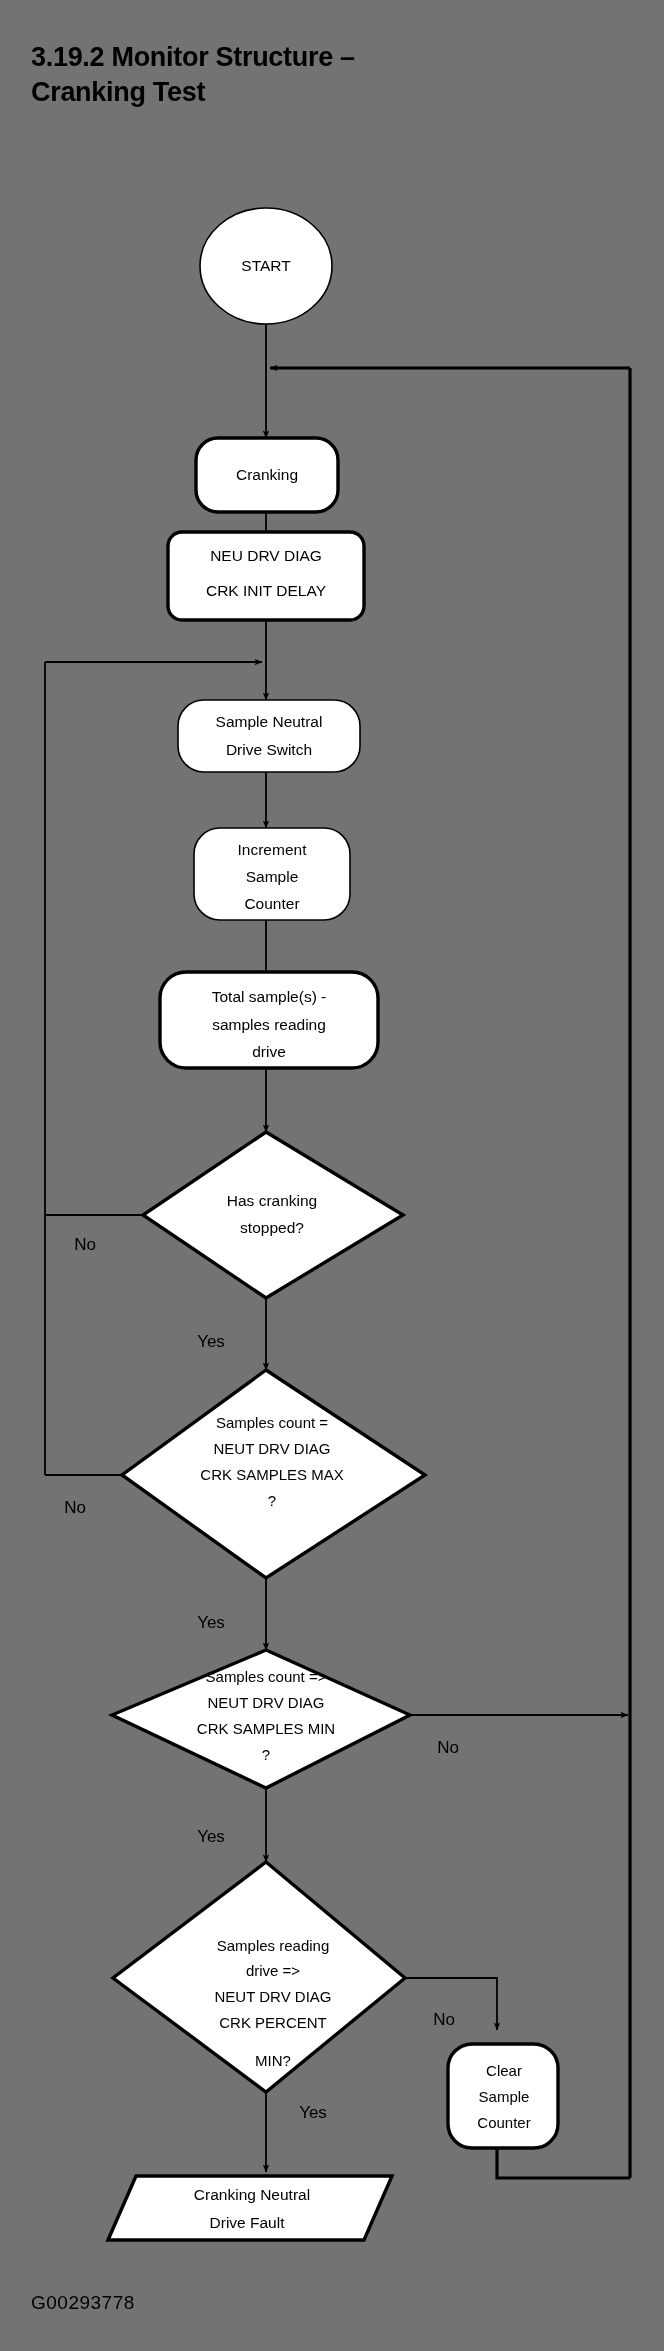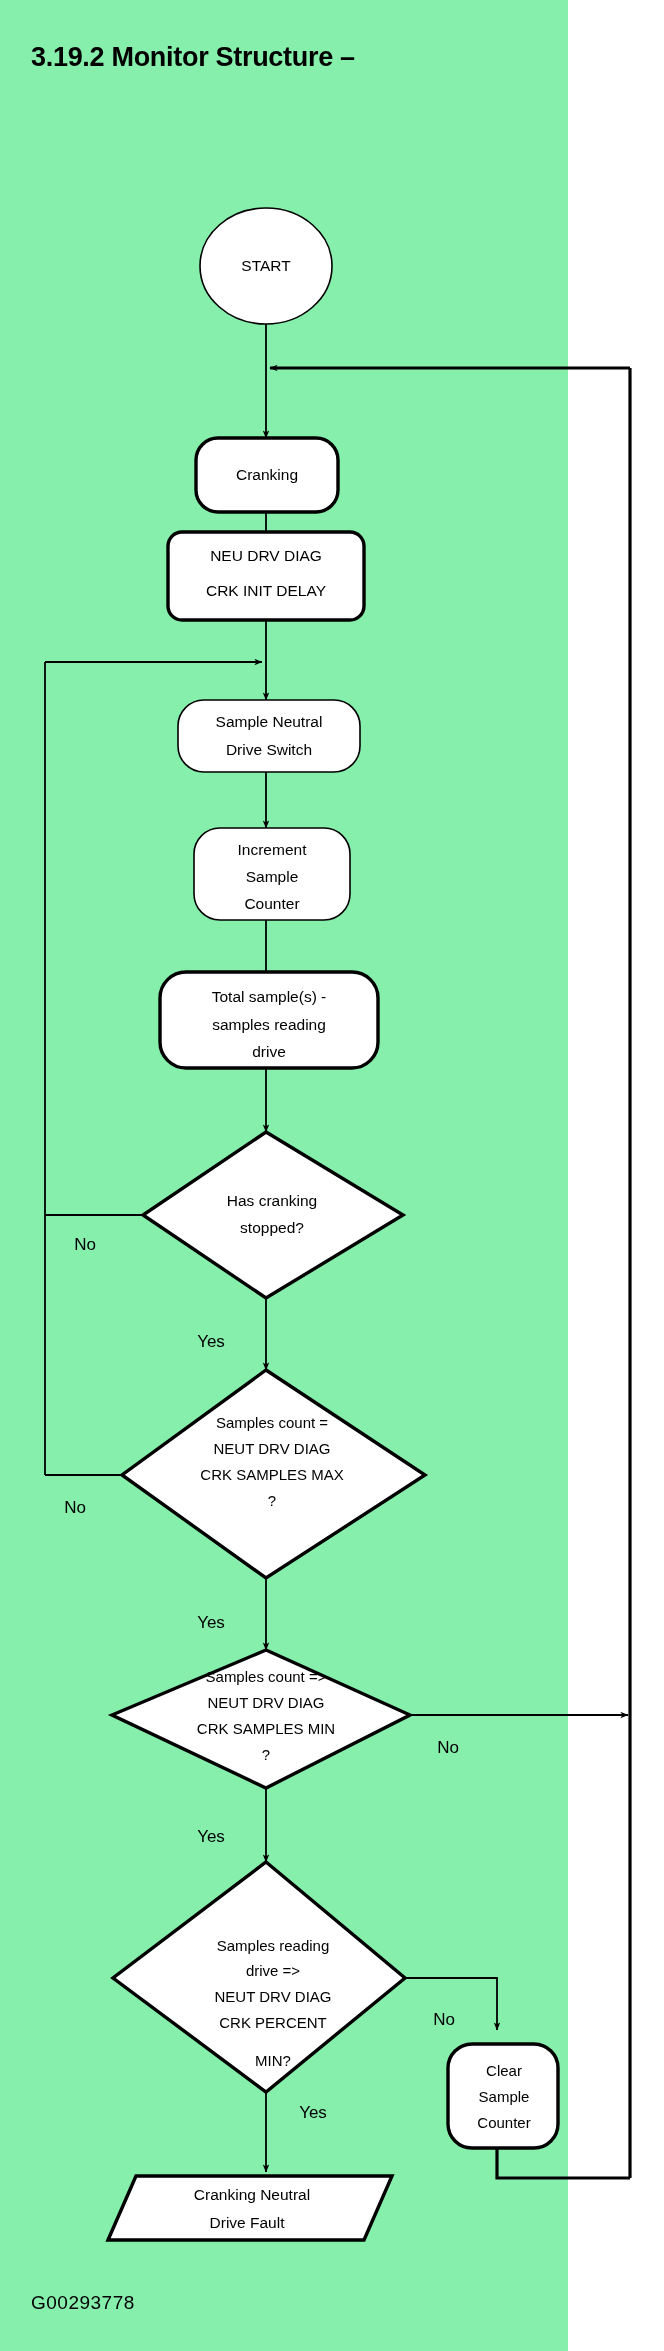--- a/index.html
+++ b/index.html
@@ -1,37 +1,38 @@
 <!DOCTYPE html>
 <html><head>
 <meta charset="utf-8">
 <style>
   html,body{margin:0;padding:0;background:#ffffff;}
   body{width:664px;height:2351px;font-family:"Liberation Sans",sans-serif;color:#000;position:relative;overflow:hidden;}
-  #page{position:relative;width:568px;height:2351px;background:#86efac;}
+  #page{position:relative;width:664px;height:2351px;background:#737373;}
   #title{position:absolute;left:31px;top:40px;width:420px;font-weight:bold;font-size:27px;line-height:1.28;letter-spacing:-0.3px;color:#000;}
   #title .l2{display:block;}
   #figcode{position:absolute;left:31px;top:2268px;font-size:19px;letter-spacing:0.5px;color:#000;margin-top:24px;}
   svg{position:absolute;left:0;top:0;}
   .shp{fill:#ffffff;stroke:#000000;}
   .thin{stroke-width:1.6;}
   .thick{stroke-width:3.4;}
   .ln{stroke:#000;stroke-width:1.8;fill:none;}
   .lnb{stroke:#000;stroke-width:3.2;fill:none;}
   .tx{font-family:"Liberation Sans",sans-serif;font-size:15.5px;fill:#000;text-anchor:middle;dominant-baseline:middle;}
   .tx-sm{font-size:15px;}
   .lbl{font-family:"Liberation Sans",sans-serif;font-size:17px;fill:#000;text-anchor:middle;}
 </style>
 </head>
 <body>
 
 <div id="page">
 
   <div id="title">
     <span>3.19.2 Monitor Structure –</span>
+    <span class="l2">Cranking Test</span>
   </div>
 
   <svg width="664" height="2351" viewBox="0 0 664 2351">
     <defs>
       <marker id="ah" markerWidth="9" markerHeight="9" refX="7.6" refY="3.2" orient="auto" markerUnits="userSpaceOnUse">
         <path d="M0,0 L8,3.2 L0,6.4 L2.1,3.2 Z" fill="#000"></path>
       </marker>
     </defs>
 
     <path class="ln" d="M266,323 L266,438" marker-end="url(#ah)"></path>

